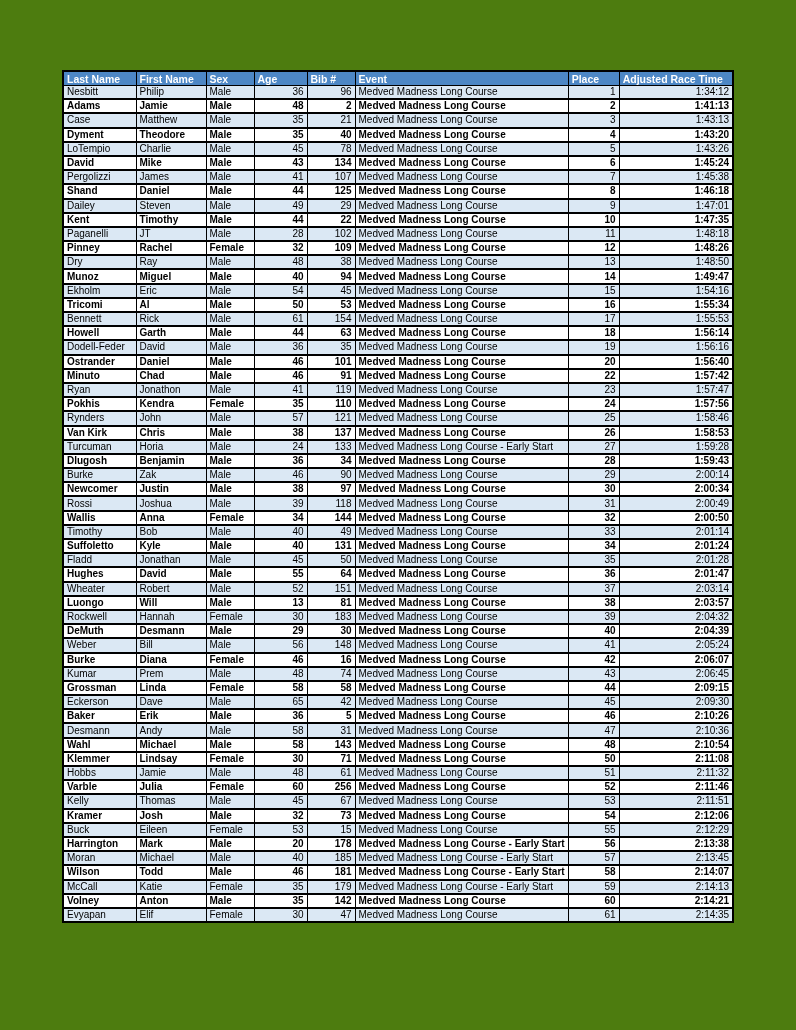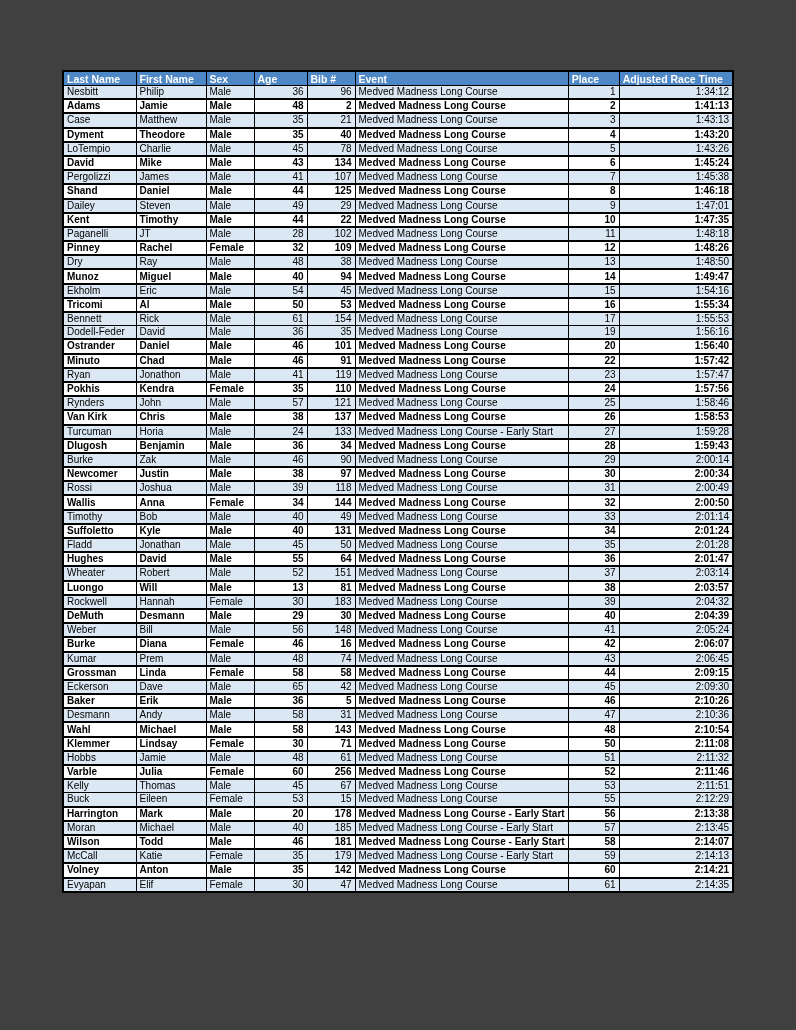--- a/index.html
+++ b/index.html
@@ -5,21 +5,21 @@
   html, body {
     margin: 0;
     padding: 0;
     background: #ffffff;
     font-family: "Liberation Sans", sans-serif;
   }
   .page {
     position: relative;
     width: 796px;
     height: 1030px;
-    background: #404040;
+    background: #4d7c0f;
     overflow: hidden;
   }
   .sheet {
     position: absolute;
     left: 62px;
     top: 70px;
   }
   table.results {
     border-collapse: collapse;
     table-layout: fixed;
@@ -250,20 +250,30 @@
           <tr class="stripe">
             <td class="al">Bennett</td>
             <td class="al">Rick</td>
             <td class="al">Male</td>
             <td class="ar">61</td>
             <td class="ar">154</td>
             <td class="al">Medved Madness Long Course</td>
             <td class="ar">17</td>
             <td class="ar">1:55:53</td>
           </tr>
+          <tr class="boldrow">
+            <td class="al">Howell</td>
+            <td class="al">Garth</td>
+            <td class="al">Male</td>
+            <td class="ar">44</td>
+            <td class="ar">63</td>
+            <td class="al">Medved Madness Long Course</td>
+            <td class="ar">18</td>
+            <td class="ar">1:56:14</td>
+          </tr>
           <tr class="stripe">
             <td class="al">Dodell-Feder</td>
             <td class="al">David</td>
             <td class="al">Male</td>
             <td class="ar">36</td>
             <td class="ar">35</td>
             <td class="al">Medved Madness Long Course</td>
             <td class="ar">19</td>
             <td class="ar">1:56:16</td>
           </tr>
@@ -579,20 +589,30 @@
           </tr>
           <tr class="stripe">
             <td class="al">Kelly</td>
             <td class="al">Thomas</td>
             <td class="al">Male</td>
             <td class="ar">45</td>
             <td class="ar">67</td>
             <td class="al">Medved Madness Long Course</td>
             <td class="ar">53</td>
             <td class="ar">2:11:51</td>
+          </tr>
+          <tr class="boldrow">
+            <td class="al">Kramer</td>
+            <td class="al">Josh</td>
+            <td class="al">Male</td>
+            <td class="ar">32</td>
+            <td class="ar">73</td>
+            <td class="al">Medved Madness Long Course</td>
+            <td class="ar">54</td>
+            <td class="ar">2:12:06</td>
           </tr>
           <tr class="stripe">
             <td class="al">Buck</td>
             <td class="al">Eileen</td>
             <td class="al">Female</td>
             <td class="ar">53</td>
             <td class="ar">15</td>
             <td class="al">Medved Madness Long Course</td>
             <td class="ar">55</td>
             <td class="ar">2:12:29</td>

